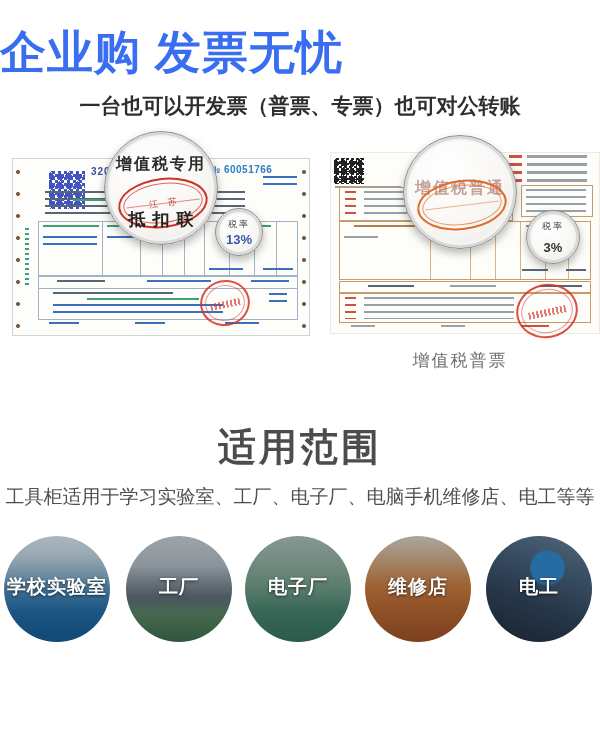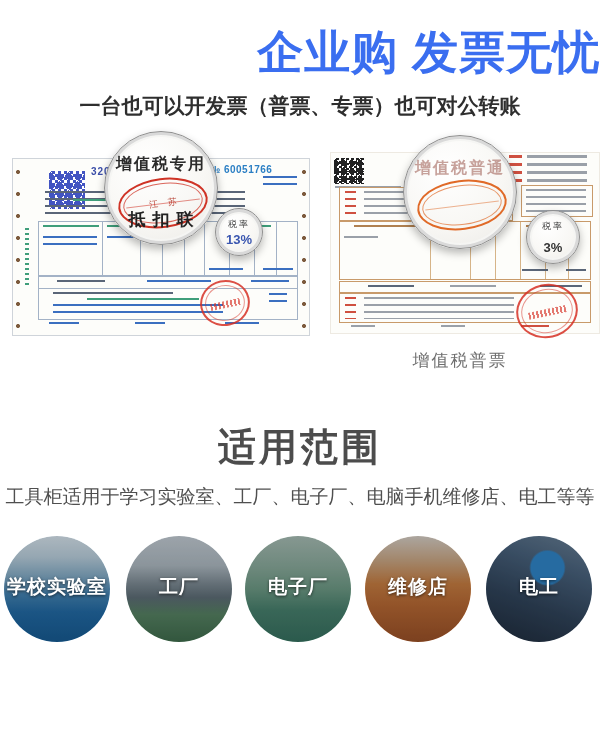--- a/index.html
+++ b/index.html
@@ -1,19 +1,19 @@
 <!DOCTYPE html>
 <html><head>
 <meta charset="utf-8">
 <style>
   html,body{margin:0;padding:0;background:#fff;}
   .canvas{position:relative;width:600px;height:735px;margin:0 auto;background:#fff;overflow:hidden;
           font-family:"Liberation Sans","DejaVu Sans",sans-serif;}
   
-  .title{position:absolute;top:22px;left:0;width:600px;text-align:right;margin:0;
+  .title{position:absolute;top:22px;left:0;width:600px;text-align:left;margin:0;
          font-size:46px;font-weight:bold;letter-spacing:1px;color:#3a6ef0;}
   .subtitle{position:absolute;top:92px;left:0;width:600px;text-align:center;margin:0;
             font-size:21px;font-weight:600;color:#2e2e2e;}
   
   .paper{position:absolute;background:#fdfdfa;}
   .paper-special{left:12px;top:158px;width:296px;height:176px;border:1px solid #cfd4da;}
   .paper-general{left:330px;top:152px;width:268px;height:180px;border:1px solid #eeeae2;}
   .perf{position:absolute;top:4px;bottom:4px;width:6px;
         background-image:radial-gradient(circle at 3px 9px,#7d5b3e 1.7px,rgba(125,91,62,0) 2.3px);
         background-size:6px 22px;background-repeat:repeat-y;}
@@ -38,21 +38,21 @@
   
   .magnifier{position:absolute;border-radius:50%;border:1px solid #8f8f8f;
      background:radial-gradient(circle at 38% 30%,#ffffff 0%,#f8f7f4 55%,#e9e8e4 100%);
      box-shadow:0 4px 8px rgba(0,0,0,.28),inset 0 0 0 3px #d9d9d9,inset 0 0 0 5px #f5f5f3;}
   .mag-big-left{left:104px;top:131px;width:112px;height:112px;}
   .mag-big-right{left:403px;top:135px;width:112px;height:112px;}
   .mag-small-left{left:215px;top:208px;width:46px;height:46px;}
   .mag-small-right{left:526px;top:210px;width:52px;height:52px;}
   .mag-title{position:absolute;top:22px;left:0;width:100%;text-align:center;
              font-size:16px;font-weight:bold;color:#2b2b2b;letter-spacing:2px;}
-  .mag-title.faint{color:rgba(165,105,95,.62);}
+  .mag-title.faint{color:rgba(165,105,95,.62);margin-top:20px;}
   .mag-sub{position:absolute;bottom:13px;left:0;width:100%;text-align:center;
            font-size:17px;font-weight:bold;color:#222;letter-spacing:7px;text-indent:7px;}
   .oval-stamp{position:absolute;left:50%;top:46px;width:86px;height:46px;margin-left:-43px;
       border:2px solid #cf3326;border-radius:50%;transform:rotate(-7deg);}
   .oval-stamp::before{content:"";position:absolute;inset:3px;border-radius:50%;border:1px solid rgba(207,51,38,.75);}
   .oval-stamp::after{content:"";position:absolute;left:6px;right:6px;top:50%;height:1px;background:rgba(207,51,38,.55);}
   .oval-text{position:absolute;left:0;top:50%;width:100%;margin-top:-6px;text-align:center;
              font-size:9px;color:#b8473a;letter-spacing:10px;text-indent:10px;}
   .oval-stamp.orange{border-color:#e06a28;top:44px;}
   .oval-stamp.orange::before{border-color:rgba(224,106,40,.7);}

